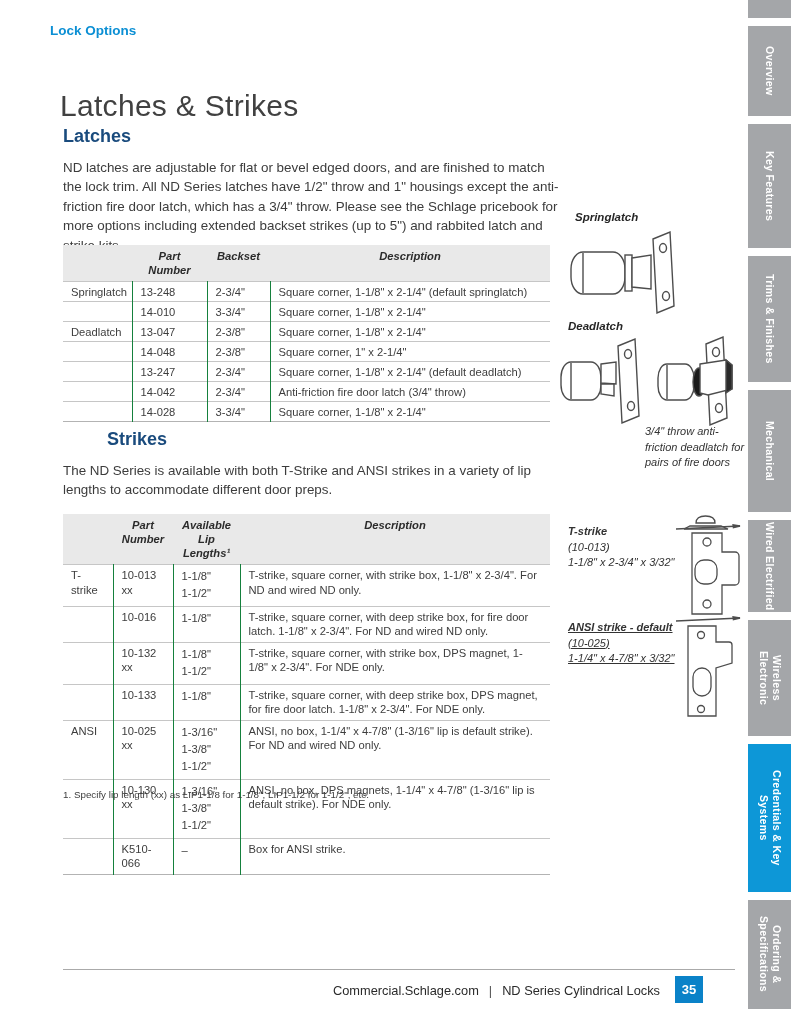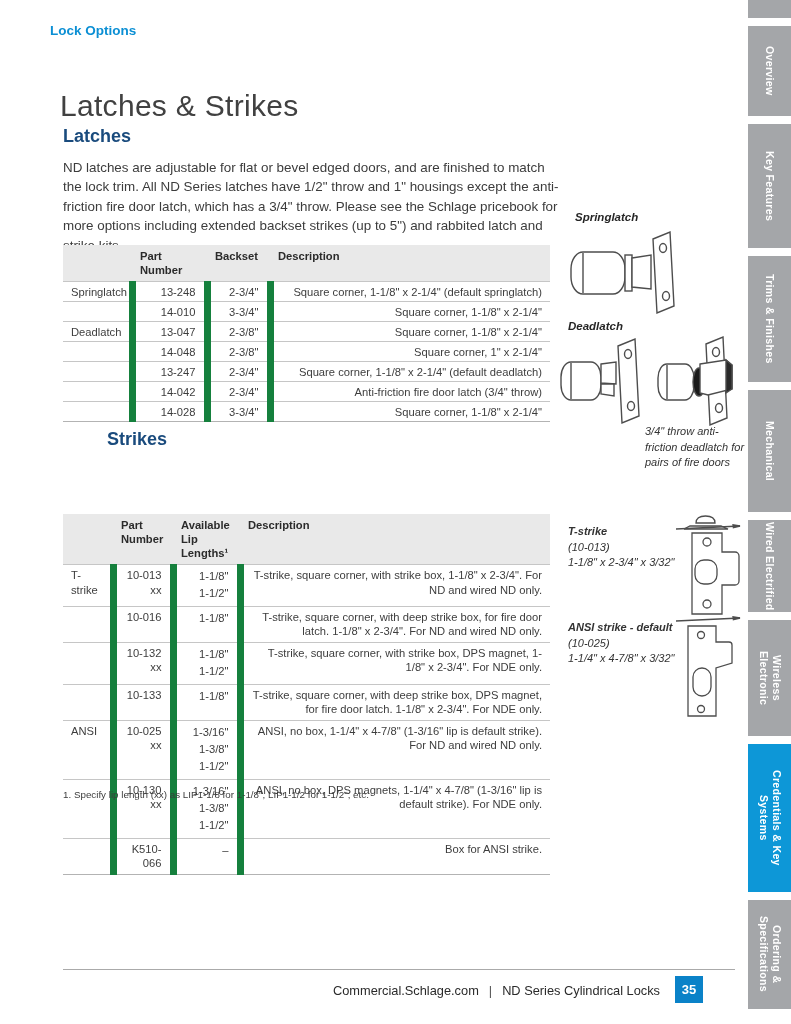--- a/index.html
+++ b/index.html
@@ -9,26 +9,26 @@
 
   
   .eyebrow{left:50px;top:23px;font-size:13.5px;font-weight:bold;color:#0b8fd4;}
   .page-title{left:60px;top:56px;font-size:30px;font-weight:400;color:#414141;letter-spacing:.3px;margin-top:33px;}
   .sec-heading{font-size:18px;font-weight:bold;color:#1a4b7d;}
   .intro{font-size:13.4px;line-height:1.45;color:#3c3c3c;}
 
   
   table.spec{border-collapse:collapse;table-layout:fixed;font-size:11.2px;color:#3d3d3d;}
   table.spec thead tr{background:#e9e9e9;}
-  table.spec th{text-align:left;font-weight:bold;color:#2b2b2b;padding:4px 8px;
-                white-space:pre-line;line-height:1.25;vertical-align:top;}
+  table.spec th{text-align:center;font-weight:bold;color:#2b2b2b;padding:4px 8px;
+                white-space:pre-line;line-height:1.25;vertical-align:top;font-style:italic;}
   table.spec td{padding:3px 8px;vertical-align:top;white-space:pre-line;line-height:1.3;}
   table.spec tbody tr{border-top:1px solid #c6c6c6;}
   table.spec tbody tr:last-child{border-bottom:1px solid #b3b3b3;}
-  table.spec tbody td + td{border-left:7px solid #15803d;text-align:right;}
+  table.spec tbody td + td{border-left:1px solid #15803d;}
   #latches-table{width:487px;}
   #latches-table td{line-height:1.25;padding:2.5px 8px;}
   #strikes-table{width:487px;}
   #strikes-table td:nth-child(3){line-height:1.55;}
   .footnote{font-size:9.8px;color:#3c3c3c;}
 
   
   .illus-label{font-size:11.5px;font-weight:bold;font-style:italic;color:#262626;}
   .illus-caption{font-size:11px;font-style:italic;color:#333;line-height:1.42;}
   .illus-caption .b{font-weight:bold;}
@@ -124,20 +124,21 @@
         <tr>
           <td></td>
           <td>14-028</td>
           <td>3-3/4"</td>
           <td>Square corner, 1-1/8" x 2-1/4"</td>
         </tr>
       </tbody>
   </table>
 
   <div class="abs sec-heading" style="left:63px;top:429px;margin-left:44px;">Strikes</div>
+  <div class="abs intro" style="left:63px;top:461px;width:502px;">The ND Series is available with both T-Strike and ANSI strikes in a variety of lip lengths to accommodate different door preps.</div>
 
   <table class="spec abs" id="strikes-table" style="left:63px;top:514px;">
     <colgroup>
         <col style="width:50px">
         <col style="width:60px">
         <col style="width:67px">
         <col style="width:310px">
       </colgroup>
     <thead>
         <tr>
@@ -250,21 +251,21 @@
       <path d="M24 12 h31 l7 3 h-44 z"></path>
       <line x1="10" y1="15" x2="74" y2="12"></line>
       <path d="M74 12 l-7 -1.2 l.4 3 z" fill="#4d4d4d"></path>
       <path d="M26 19 h30 v19 h13 a4 4 0 0 1 4 4 v25 a4 4 0 0 1 -4 4 h-13 v29 h-30 z"></path>
       <circle cx="41" cy="28" r="4"></circle>
       <circle cx="41" cy="90" r="4"></circle>
       <rect x="29" y="46" width="22" height="24" rx="9"></rect>
     </g>
   </svg>
 
-  <div class="abs illus-caption" style="left:568px;top:620px;width:120px;">
+  <div class="abs illus-caption" style="left:568px;top:620px;width:120px;text-decoration:underline;">
     <div class="b">ANSI strike - default</div>
     <div>(10-025)</div>
     <div>1-1/4" x 4-7/8" x 3/32"</div>
   </div>
   <svg class="abs draw" style="left:668px;top:612px;" width="76" height="106" viewBox="0 0 76 106">
     <g fill="#fff" stroke="#4d4d4d" stroke-width="1.3">
       <line x1="8" y1="9" x2="72" y2="6"></line>
       <path d="M72 6 l-7 -1.2 l.4 3 z" fill="#4d4d4d"></path>
       <path d="M20 14 h28 v16 h13 a3 3 0 0 1 3 3 v18 l-16 5 v48 h-28 z"></path>
       <circle cx="33" cy="23" r="3.5"></circle>

